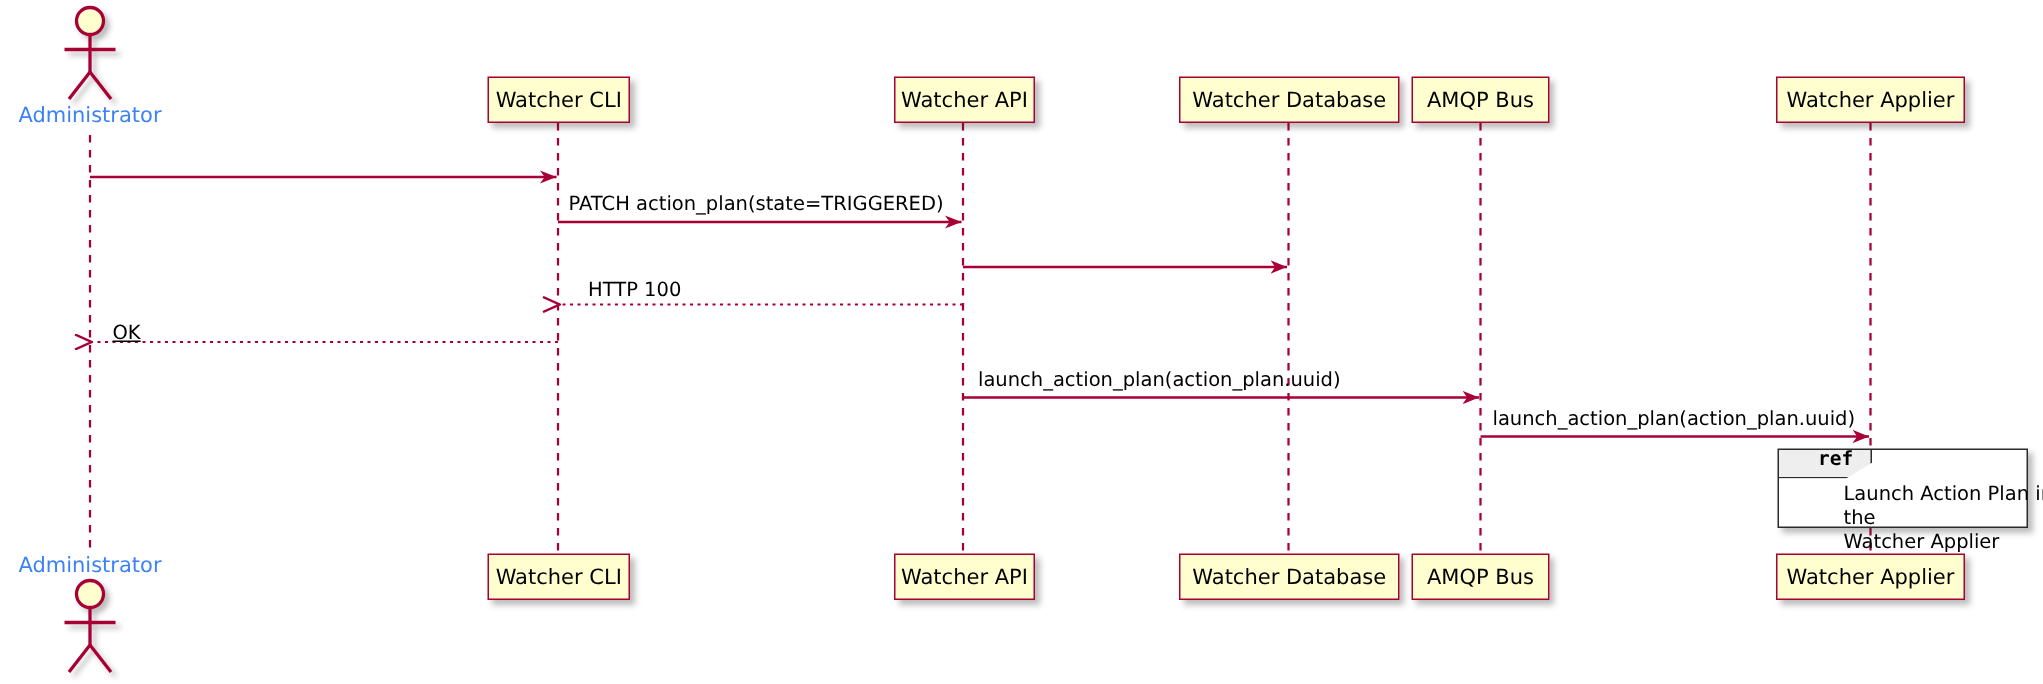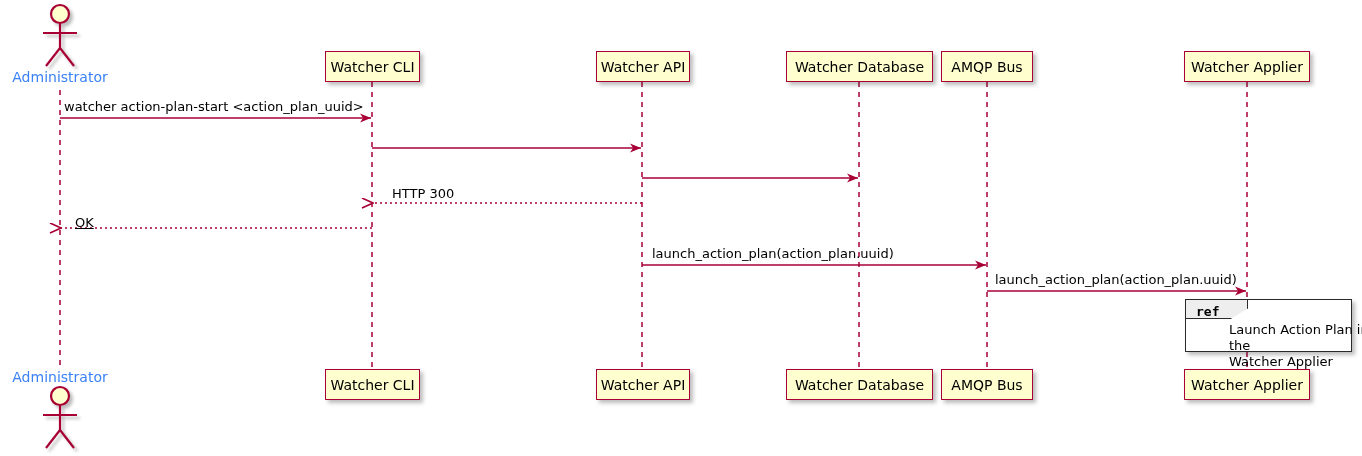--- a/index.html
+++ b/index.html
@@ -62,21 +62,22 @@
     left: 0;
     top: 0;
     height: 19px;
     box-sizing: border-box;
     background: #EEEEEE;
     border-right: 1.5px solid #2B2B2B;
     border-bottom: 1.5px solid #2B2B2B;
     -webkit-clip-path: polygon(0 0, 100% 0, 100% 45%, 72% 100%, 0 100%);
     clip-path: polygon(0 0, 100% 0, 100% 45%, 72% 100%, 0 100%);
     display: flex;
-    align-items: flex-end;
+    align-items: flex-start;
+    padding-left: 16px;
   }
   .ref-tab-text {
     font-family: "DejaVu Sans Mono", monospace;
     font-size: 13px;
     font-weight: bold;
     color: #000000;
     padding-left: 10px;
     line-height: 1;
   }
   .ref-body {
@@ -184,22 +185,22 @@
   <div class="participant-box" style="left:941px; top:369px; width:92px; height:31px;">
     <span>AMQP Bus</span>
   </div>
   <div class="participant-box" style="left:1184px; top:369px; width:126px; height:31px;">
     <span>Watcher Applier</span>
   </div>
 
   <div class="actor-label" style="left:0px; top:69px; width:120px;">Administrator</div>
   <div class="actor-label" style="left:0px; top:369px; width:120px;">Administrator</div>
 
-  <div class="msg-label" style="left:64px; top:99px;">watcher action-plan-start &lt;action_plan_uuid&gt;</div>
-  <div class="msg-label" style="left:392px; top:186px;">HTTP 300</div>
+  <div class="msg-label" style="left:379px; top:129px;">PATCH action_plan(state=TRIGGERED)</div>
+  <div class="msg-label" style="left:392px; top:186px;">HTTP 100</div>
   <div class="msg-label" style="left:75px; top:215px;text-decoration:underline;">OK</div>
   <div class="msg-label" style="left:652px; top:246px;">launch_action_plan(action_plan.uuid)</div>
   <div class="msg-label" style="left:995px; top:272px;">launch_action_plan(action_plan.uuid)</div>
 
   <div class="ref-frame" style="left:1185px; top:299px; width:167px; height:53px;">
     <div class="ref-tab" style="width:62px;">
       <span class="ref-tab-text">ref</span>
     </div>
     <div class="ref-body">
       <div>Launch Action Plan in the</div>

